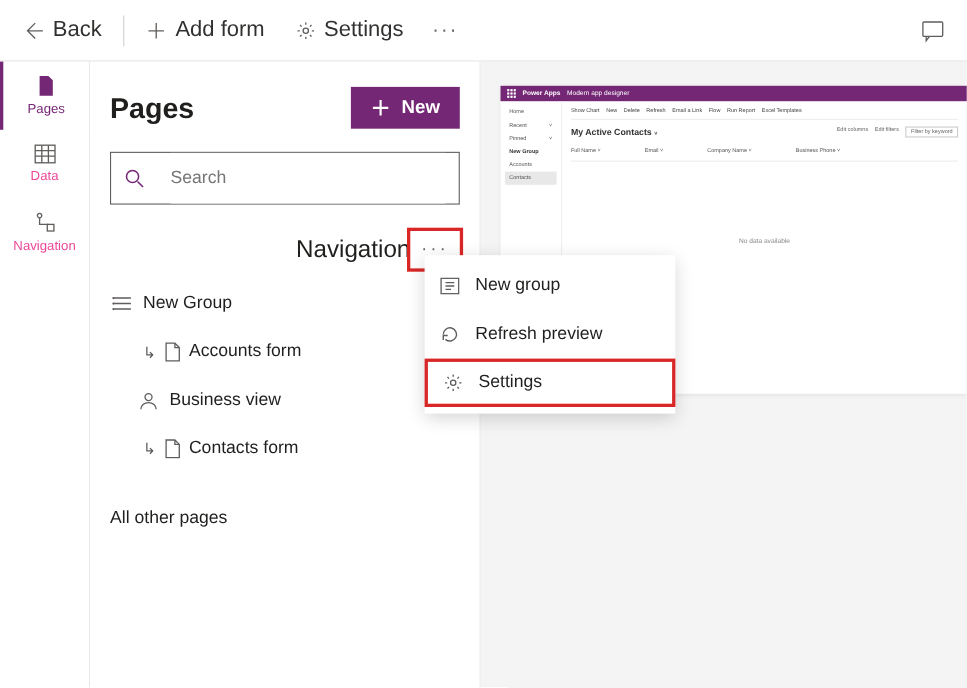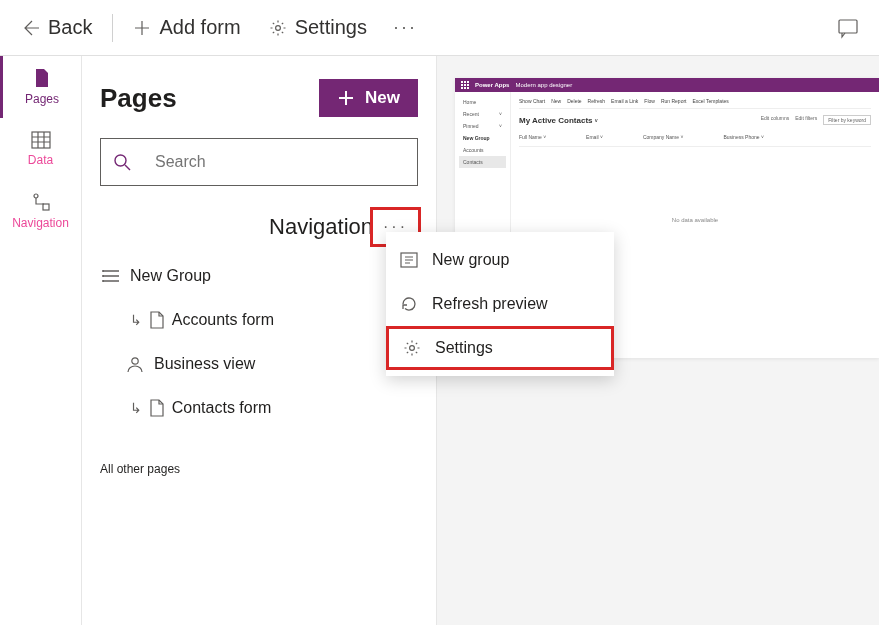--- a/index.html
+++ b/index.html
@@ -176,21 +176,21 @@
     .tree-row.indent1 { padding-left: 44px; }
     .tree-row.indent2 { padding-left: 48px; gap: 8px; }
     .tree-subarrow {
       color: #605e5c;
       font-size: 14px;
     }
     .tree-icon { color: #605e5c; }
 
     .other-pages {
       padding: 20px 18px;
-      font-size: 12px;
+      font-size: 16px;
       color: #201f1e;
     }
 
     
     .preview {
       flex: 1;
       background: #f4f4f4;
       position: relative;
       overflow: hidden;
     }

